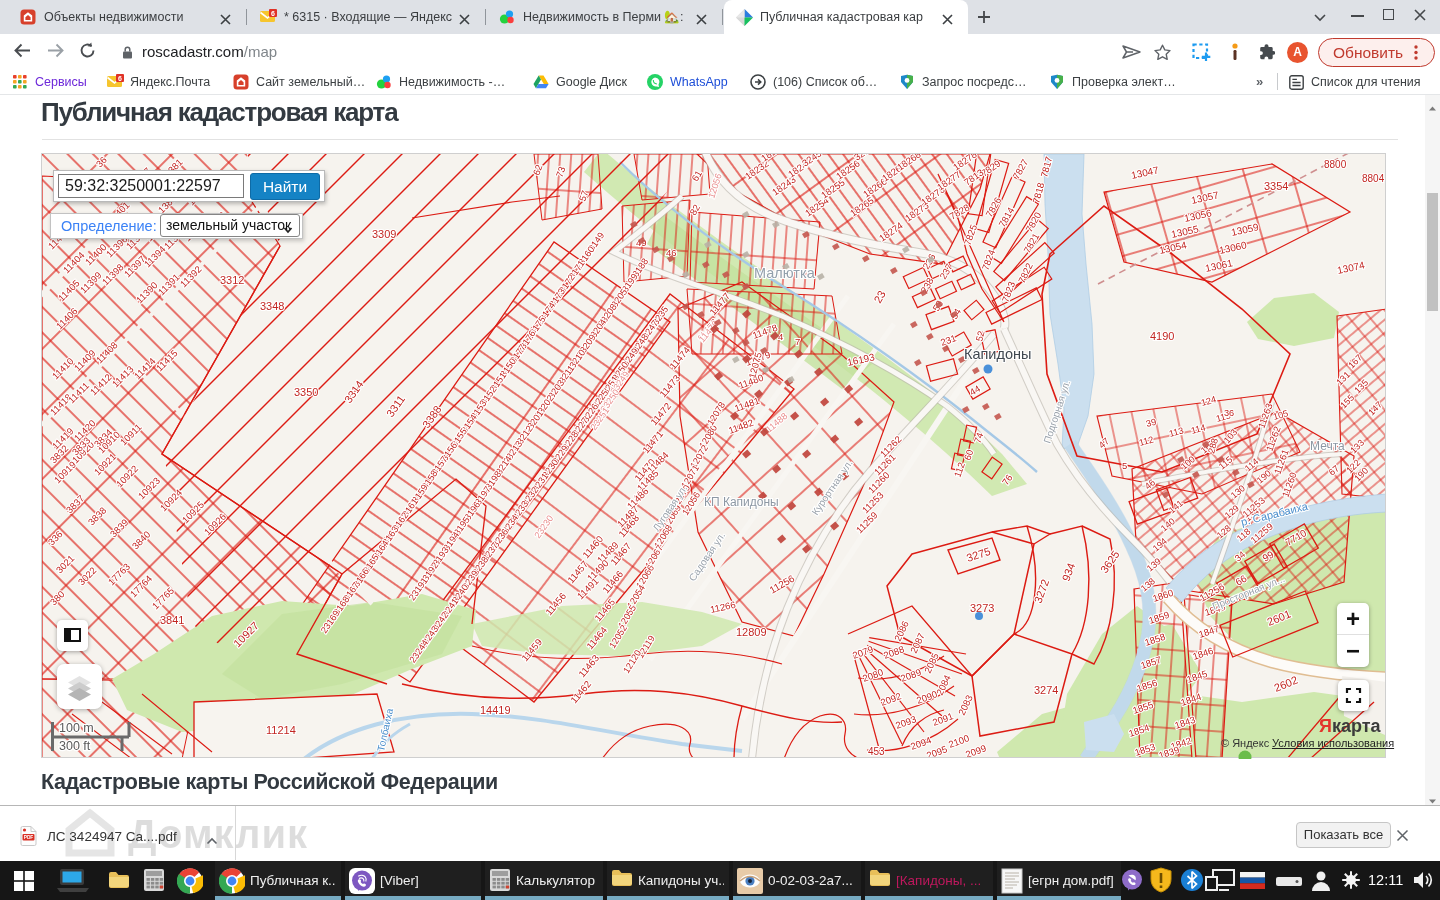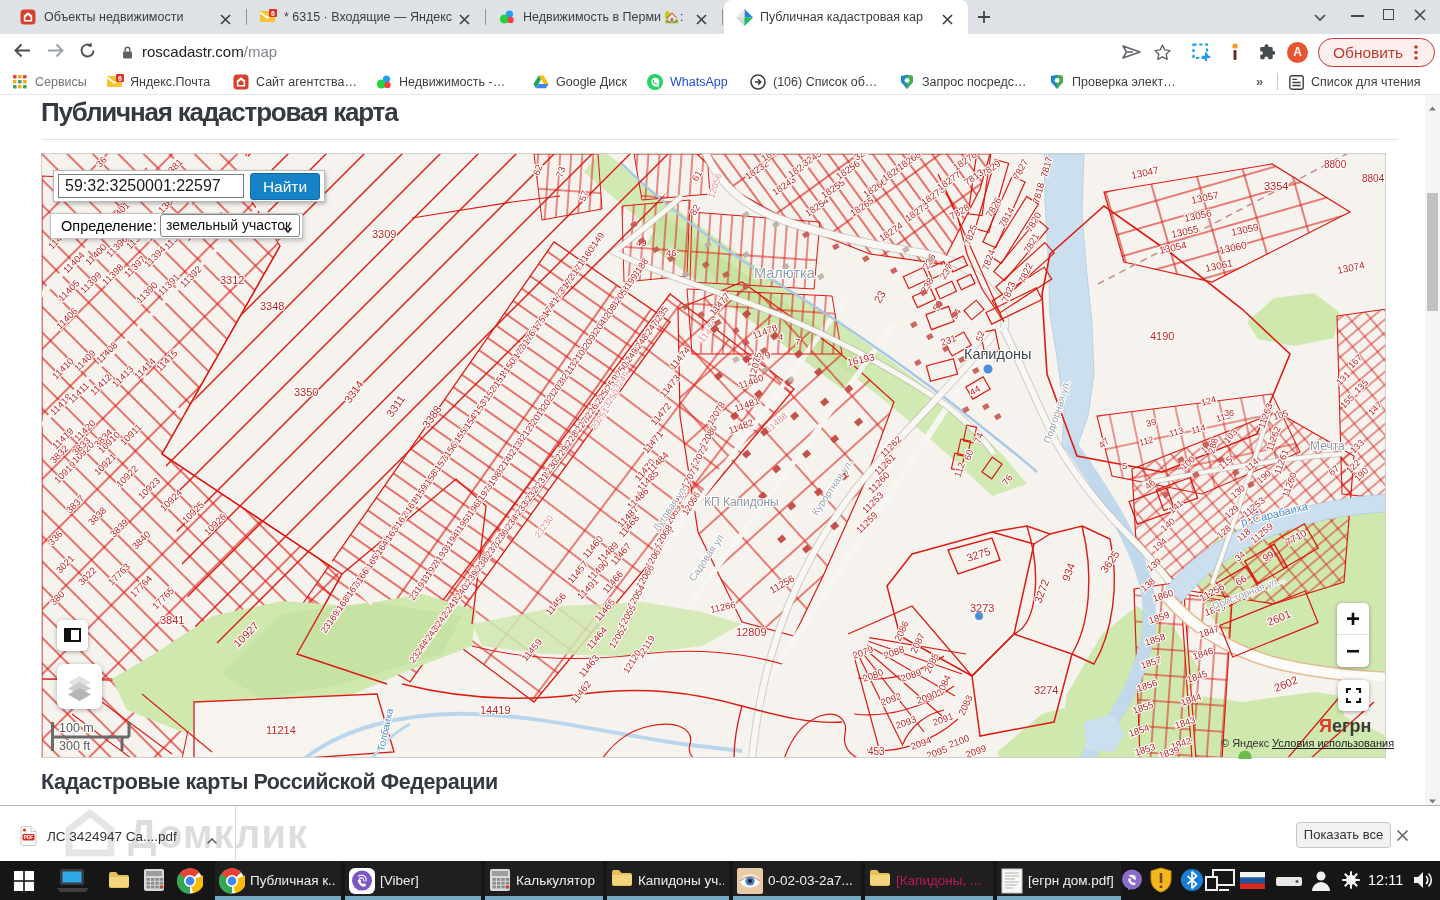--- a/index.html
+++ b/index.html
@@ -107,34 +107,34 @@
       <rect x="1" y="1" width="3.6" height="3.6" rx="0.8" fill="#e8402a"></rect>
       <rect x="6" y="1" width="3.6" height="3.6" rx="0.8" fill="#f5a623"></rect>
       <rect x="11" y="1" width="3.6" height="3.6" rx="0.8" fill="#e8402a"></rect>
       <rect x="1" y="6" width="3.6" height="3.6" rx="0.8" fill="#f5a623"></rect>
       <rect x="6" y="6" width="3.6" height="3.6" rx="0.8" fill="#34a853"></rect>
       <rect x="11" y="6" width="3.6" height="3.6" rx="0.8" fill="#f5a623"></rect>
       <rect x="1" y="11" width="3.6" height="3.6" rx="0.8" fill="#34a853"></rect>
       <rect x="6" y="11" width="3.6" height="3.6" rx="0.8" fill="#f5a623"></rect>
       <rect x="11" y="11" width="3.6" height="3.6" rx="0.8" fill="#34a853"></rect>
     </svg></div>
-<div class="abs" style="left:35px;top:76px;height:13px;font-size:12.5px;color:#737373;line-height:13px"><span class="txt">Сервисы</span></div>
+<div class="abs" style="left:35px;top:76px;height:13px;font-size:12.5px;color:#6d28d9;line-height:13px"><span class="txt">Сервисы</span></div>
 <div class="abs" style="left:107px;top:74px;width:16px;height:16px"><svg width="17" height="15" viewBox="0 0 17 15">
       <rect x="0" y="2" width="15" height="11" rx="1.5" fill="#f6c52e"></rect>
       <path d="M0.5 3.5 L7.5 9 L11 6" stroke="#fff" stroke-width="1.6" fill="none"></path>
       <rect x="9" y="0" width="8" height="8" rx="1" fill="#e03226"></rect>
       <text x="13" y="6.6" font-size="7" fill="#fff" text-anchor="middle" font-weight="bold">6</text>
     </svg></div>
 <div class="abs" style="left:130px;top:76px;height:13px;font-size:12.5px;color:#3c4043;line-height:13px"><span class="txt">Яндекс.Почта</span></div>
 <div class="abs" style="left:233px;top:74px;width:16px;height:16px"><svg width="16" height="16" viewBox="0 0 16 16">
       <rect x="0.5" y="0.5" width="15" height="15" rx="3.5" fill="#d7402b"></rect>
       <path d="M8 3.2 L12.2 6.6 L12.2 12.4 L3.8 12.4 L3.8 6.6 Z" fill="#fff"></path>
       <path d="M8 6 L10.6 8.2 L10.6 11 L5.4 11 L5.4 8.2 Z" fill="#d7402b"></path>
     </svg></div>
-<div class="abs" style="left:256px;top:76px;height:13px;font-size:12.5px;color:#3c4043;line-height:13px"><span class="txt">Сайт агентства…</span></div>
+<div class="abs" style="left:256px;top:76px;height:13px;font-size:12.5px;color:#3c4043;line-height:13px"><span class="txt">Сайт земельный…</span></div>
 <div class="abs" style="left:376px;top:74px;width:16px;height:16px"><svg width="16" height="16" viewBox="0 0 16 16">
       <circle cx="5.5" cy="10" r="4.6" fill="#24d23e"></circle>
       <circle cx="10.5" cy="5" r="3.6" fill="#1da0f2"></circle>
       <circle cx="11.5" cy="11" r="3.2" fill="#fa3e3e"></circle>
     </svg></div>
 <div class="abs" style="left:399px;top:76px;height:13px;font-size:12.5px;color:#3c4043;line-height:13px"><span class="txt">Недвижимость -…</span></div>
 <div class="abs" style="left:533px;top:74px;width:16px;height:16px"><svg width="16" height="16" viewBox="0 0 16 16">
       <path d="M5.5 1.5 h5 L16 10 l-2.6 4.5 h-10.8 L0 10 Z" fill="none"></path>
       <path d="M5.7 1.5 h4.8 L15.6 10 H10.8 Z" fill="#fbbc04"></path>
       <path d="M5.7 1.5 L0.5 10 l2.4 4.2 L8 5.6 Z" fill="#1ea362"></path>
@@ -798,21 +798,21 @@
       <text x="1172" y="456" font-size="10" fill="#9aa2ab" font-weight="normal" stroke="#ffffff" stroke-width="2.2" paint-order="stroke" transform="rotate(-22 1172 456)">Просторная ул...</text>
       <text x="652" y="428" font-size="10" fill="#9aa2ab" font-weight="normal" stroke="#ffffff" stroke-width="2.2" paint-order="stroke" transform="rotate(-56 652 428)">Садовая ул.</text>
       <text x="616" y="378" font-size="10" fill="#9aa2ab" font-weight="normal" stroke="#ffffff" stroke-width="2.2" paint-order="stroke" transform="rotate(-56 616 378)">Луговая ул.</text>
       <circle cx="946" cy="215" r="4.5" fill="#4a90d9"></circle>
       <circle cx="937" cy="462" r="4" fill="#4a90d9"></circle>
     </svg></div>
 <div class="abs" style="left:53px;top:170px;width:272px;height:32px;background:#fff;border:1px solid #b9b9b9;box-shadow:1px 2px 4px rgba(0,0,0,0.25)"></div>
 <div class="abs" style="left:58px;top:174px;width:186px;height:24px;background:#fff;border:1px solid #7a7a7a;font-size:16px;color:#1a1a1a;line-height:22px;padding-left:6px">59:32:3250001:22597</div>
 <div class="abs" style="left:250px;top:173px;width:70px;height:27px;background:#1583c5;border:1px solid #0e6ba6;border-radius:3px;color:#fff;font-size:15.5px;text-align:center;line-height:26px">Найти</div>
 <div class="abs" style="left:50px;top:213px;width:253px;height:26px;background:#fff;border:1px solid #c2c2c2;box-shadow:1px 2px 4px rgba(0,0,0,0.2)"></div>
-<div class="abs" style="left:61px;top:218px;height:16px;font-size:14.5px;color:#000000;line-height:16px">Определение:</div>
+<div class="abs" style="left:61px;top:218px;height:16px;font-size:14.5px;color:#3b82f6;line-height:16px">Определение:</div>
 <div class="abs" style="left:160px;top:214px;width:140px;height:23px;background:#fff;border:1px solid #858585;border-radius:3px;font-size:14px;color:#111;line-height:21px;padding-left:5px">земельный участок</div>
 <div class="abs" style="left:283px;top:221px;width:10px;height:10px"><svg width="10" height="10">
       <path d="M1.5 3 L5 7 L8.5 3" stroke="#222" stroke-width="1.8" fill="none"></path>
     </svg></div>
 <div class="abs" style="left:57px;top:620px;width:31px;height:31px;background:#fff;border-radius:5px;box-shadow:0 1px 4px rgba(0,0,0,0.35)"><svg width="31" height="31">
       <rect x="8" y="9" width="15" height="12" fill="none" stroke="#111" stroke-width="2"></rect>
       <rect x="8" y="9" width="6" height="12" fill="#111"></rect>
     </svg></div>
 <div class="abs" style="left:57px;top:664px;width:45px;height:45px;background:#fff;border-radius:7px;box-shadow:0 1px 5px rgba(0,0,0,0.3)"><svg width="45" height="45">
       <path d="M22.5 12 L34 18.5 L22.5 25 L11 18.5 Z" fill="#e3e3e3"></path>
@@ -824,21 +824,21 @@
       <text x="8" y="14" font-size="12.5" fill="#5a5a5a" stroke="#fff" stroke-width="2.5" paint-order="stroke">100 m</text>
       <text x="8" y="32" font-size="12.5" fill="#5a5a5a" stroke="#fff" stroke-width="2.5" paint-order="stroke">300 ft</text>
     </svg></div>
 <div class="abs" style="left:1337px;top:603px;width:32px;height:64px;background:#fff;border-radius:5px;box-shadow:0 1px 4px rgba(0,0,0,0.35)"></div>
 <div class="abs" style="left:1337px;top:634px;width:32px;height:1px;background:#e0e0e0"></div>
 <div class="abs" style="left:1344px;top:606px;width:18px;height:26px;font-size:24px;font-weight:bold;color:#111;text-align:center;line-height:26px">+</div>
 <div class="abs" style="left:1344px;top:638px;width:18px;height:26px;font-size:24px;font-weight:bold;color:#111;text-align:center;line-height:26px">−</div>
 <div class="abs" style="left:1338px;top:680px;width:31px;height:31px;background:#fff;border-radius:5px;box-shadow:0 1px 4px rgba(0,0,0,0.35)"><svg width="31" height="31">
       <path d="M9 13 V9 H13 M18 9 H22 V13 M22 18 V22 H18 M13 22 H9 V18" stroke="#111" stroke-width="2.2" fill="none"></path>
     </svg></div>
-<div class="abs" style="left:1319px;top:716px;height:20px;font-size:18px;font-weight:bold;line-height:20px"><span style="color:#e3362c">Я</span><span style="color:#3b3b3b">егрн</span></div>
+<div class="abs" style="left:1319px;top:716px;height:20px;font-size:18px;font-weight:bold;line-height:20px"><span style="color:#e3362c">Я</span><span style="color:#3b3b3b">карта</span></div>
 <div class="abs" style="left:1221px;top:737px;height:12px;font-size:11px;color:#333;line-height:12px">© Яндекс</div>
 <div class="abs" style="left:1272px;top:737px;height:12px;font-size:11px;color:#222;line-height:12px;text-decoration:underline">Условия использования</div>
 <div class="abs" style="left:1238px;top:750px;width:14px;height:9px;overflow:hidden"><svg width="14" height="14">
       <circle cx="7" cy="7" r="6.5" fill="#6bbd4a"></circle>
     </svg></div>
 <div class="abs" style="left:1425px;top:95px;width:15px;height:710px;background:#f5f5f5"></div>
 <div class="abs" style="left:1428px;top:99px;width:9px;height:9px"><svg width="9" height="9">
       <path d="M1 6.5 L4.5 2.5 L8 6.5 Z" fill="#7b7b7b"></path>
     </svg></div>
 <div class="abs" style="left:1428px;top:792px;width:9px;height:9px"><svg width="9" height="9">

